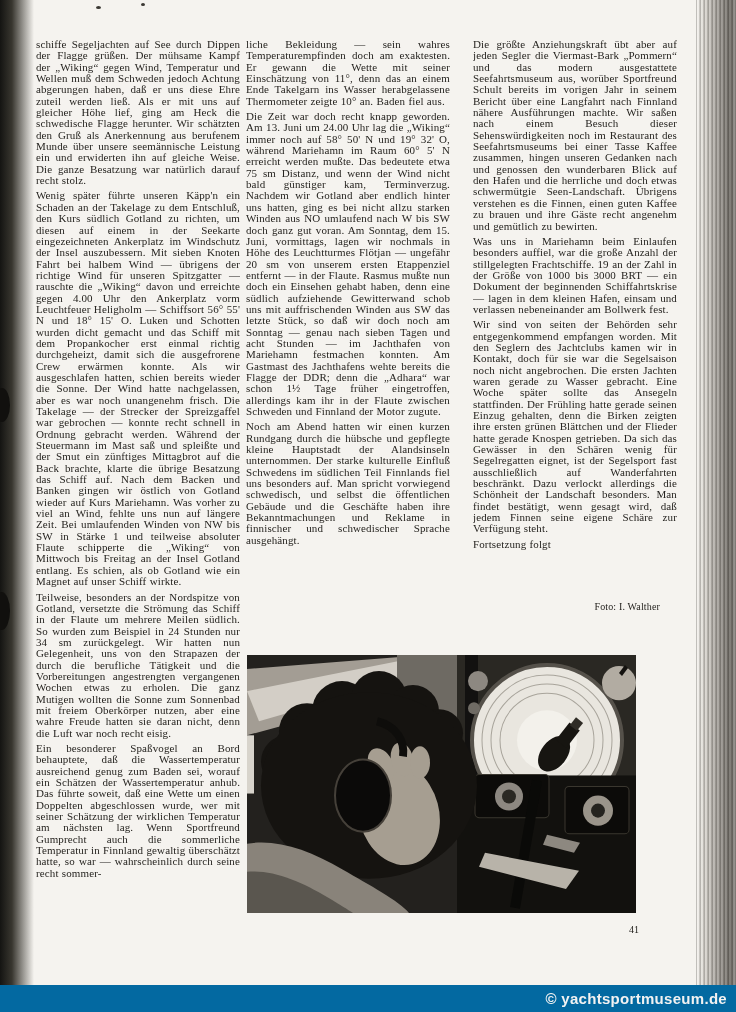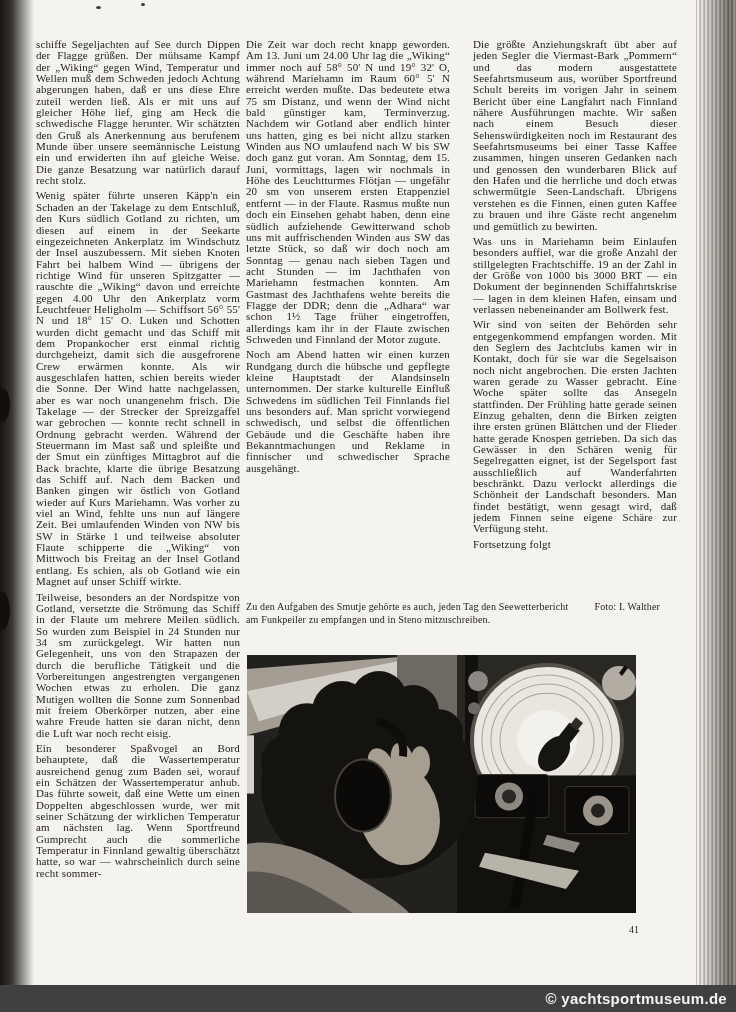--- a/index.html
+++ b/index.html
@@ -21,21 +21,21 @@
   .speck1{left:96px;top:6px;width:5px;height:3px;}
   .speck2{left:141px;top:3px;width:4px;height:3px;}
   .page-edge-right{
     position:absolute;right:0;top:0;width:40px;height:1012px;z-index:3;
     background:
       repeating-linear-gradient(90deg,rgba(40,38,34,.25) 0 1px,rgba(255,255,255,.12) 1px 3px,rgba(60,58,54,.18) 3px 4px),
       linear-gradient(90deg,rgba(245,243,239,0) 0%,#d9d5cf 22%,#a39f99 55%,#6e6a64 85%,#8d8984 100%);
   }
   .watermark-bar{
     position:absolute;left:0;top:985px;width:736px;height:27px;z-index:6;
-    background:#404040;display:flex;align-items:center;justify-content:flex-end;
+    background:#0369a1;display:flex;align-items:center;justify-content:flex-end;
   }
   .watermark-text{
     color:#f2f2f2;font-family:"Liberation Sans","DejaVu Sans",sans-serif;
     font-size:15px;font-weight:bold;letter-spacing:.3px;padding-right:9px;
   }
   
   .col{position:absolute;top:39px;width:204px;overflow:hidden;z-index:2;}
   .col1{left:36px;height:928px;}
   .col2{left:246px;height:566px;}
   .col3{left:473px;height:566px;}
@@ -73,34 +73,34 @@
 <div class="page-edge-right"></div>
 
 <div class="col col1">
   <p>schiffe Segeljachten auf See durch Dippen der Flagge grüßen. Der mühsame Kampf der „Wiking“ gegen Wind, Temperatur und Wellen muß dem Schweden jedoch Achtung abgerungen haben, daß er uns diese Ehre zuteil werden ließ. Als er mit uns auf gleicher Höhe lief, ging am Heck die schwedische Flagge herunter. Wir schätzten den Gruß als Anerkennung aus berufenem Munde über unsere seemännische Leistung ein und erwiderten ihn auf gleiche Weise. Die ganze Besatzung war natürlich darauf recht stolz.</p>
   <p>Wenig später führte unseren Käpp'n ein Schaden an der Takelage zu dem Entschluß, den Kurs südlich Gotland zu richten, um diesen auf einem in der Seekarte eingezeichneten Ankerplatz im Windschutz der Insel auszubessern. Mit sieben Knoten Fahrt bei halbem Wind — übrigens der richtige Wind für unseren Spitzgatter — rauschte die „Wiking“ davon und erreichte gegen 4.00 Uhr den Ankerplatz vorm Leuchtfeuer Heligholm — Schiffsort 56° 55' N und 18° 15' O. Luken und Schotten wurden dicht gemacht und das Schiff mit dem Propankocher erst einmal richtig durchgeheizt, damit sich die ausgefrorene Crew erwärmen konnte. Als wir ausgeschlafen hatten, schien bereits wieder die Sonne. Der Wind hatte nachgelassen, aber es war noch unangenehm frisch. Die Takelage — der Strecker der Spreizgaffel war gebrochen — konnte recht schnell in Ordnung gebracht werden. Während der Steuermann im Mast saß und spleißte und der Smut ein zünftiges Mittagbrot auf die Back brachte, klarte die übrige Besatzung das Schiff auf. Nach dem Backen und Banken gingen wir östlich von Gotland wieder auf Kurs Mariehamn. Was vorher zu viel an Wind, fehlte uns nun auf längere Zeit. Bei umlaufenden Winden von NW bis SW in Stärke 1 und teilweise absoluter Flaute schipperte die „Wiking“ von Mittwoch bis Freitag an der Insel Gotland entlang. Es schien, als ob Gotland wie ein Magnet auf unser Schiff wirkte.</p>
   <p>Teilweise, besonders an der Nordspitze von Gotland, versetzte die Strömung das Schiff in der Flaute um mehrere Meilen südlich. So wurden zum Beispiel in 24 Stunden nur 34 sm zurückgelegt. Wir hatten nun Gelegenheit, uns von den Strapazen der durch die berufliche Tätigkeit und die Vorbereitungen angestrengten vergangenen Wochen etwas zu erholen. Die ganz Mutigen wollten die Sonne zum Sonnenbad mit freiem Oberkörper nutzen, aber eine wahre Freude hatten sie daran nicht, denn die Luft war noch recht eisig.</p>
   <p>Ein besonderer Spaßvogel an Bord behauptete, daß die Wassertemperatur ausreichend genug zum Baden sei, worauf ein Schätzen der Wassertemperatur anhub. Das führte soweit, daß eine Wette um einen Doppelten abgeschlossen wurde, wer mit seiner Schätzung der wirklichen Temperatur am nächsten lag. Wenn Sportfreund Gumprecht auch die sommerliche Temperatur in Finnland gewaltig überschätzt hatte, so war — wahrscheinlich durch seine recht sommer-</p>
 </div>
 
 <div class="col col2">
+  <p>liche Bekleidung — sein wahres Temperaturempfinden doch am exaktesten. Er gewann die Wette mit seiner Einschätzung von 11°, denn das an einem Ende Takelgarn ins Wasser herabgelassene Thermometer zeigte 10° an. Baden fiel aus.</p>
   <p>Die Zeit war doch recht knapp geworden. Am 13. Juni um 24.00 Uhr lag die „Wiking“ immer noch auf 58° 50' N und 19° 32' O, während Mariehamn im Raum 60° 5' N erreicht werden mußte. Das bedeutete etwa 75 sm Distanz, und wenn der Wind nicht bald günstiger kam, Terminverzug. Nachdem wir Gotland aber endlich hinter uns hatten, ging es bei nicht allzu starken Winden aus NO umlaufend nach W bis SW doch ganz gut voran. Am Sonntag, dem 15. Juni, vormittags, lagen wir nochmals in Höhe des Leuchtturmes Flötjan — ungefähr 20 sm von unserem ersten Etappenziel entfernt — in der Flaute. Rasmus mußte nun doch ein Einsehen gehabt haben, denn eine südlich aufziehende Gewitterwand schob uns mit auffrischenden Winden aus SW das letzte Stück, so daß wir doch noch am Sonntag — genau nach sieben Tagen und acht Stunden — im Jachthafen von Mariehamn festmachen konnten. Am Gastmast des Jachthafens wehte bereits die Flagge der DDR; denn die „Adhara“ war schon 1½ Tage früher eingetroffen, allerdings kam ihr in der Flaute zwischen Schweden und Finnland der Motor zugute.</p>
   <p>Noch am Abend hatten wir einen kurzen Rundgang durch die hübsche und gepflegte kleine Hauptstadt der Alandsinseln unternommen. Der starke kulturelle Einfluß Schwedens im südlichen Teil Finnlands fiel uns besonders auf. Man spricht vorwiegend schwedisch, und selbst die öffentlichen Gebäude und die Geschäfte haben ihre Bekanntmachungen und Reklame in finnischer und schwedischer Sprache ausgehängt.</p>
 </div>
 
 <div class="col col3">
   <p>Die größte Anziehungskraft übt aber auf jeden Segler die Viermast-Bark „Pommern“ und das modern ausgestattete Seefahrtsmuseum aus, worüber Sportfreund Schult bereits im vorigen Jahr in seinem Bericht über eine Langfahrt nach Finnland nähere Ausführungen machte. Wir saßen nach einem Besuch dieser Sehenswürdigkeiten noch im Restaurant des Seefahrtsmuseums bei einer Tasse Kaffee zusammen, hingen unseren Gedanken nach und genossen den wunderbaren Blick auf den Hafen und die herrliche und doch etwas schwermütgie Seen-Landschaft. Übrigens verstehen es die Finnen, einen guten Kaffee zu brauen und ihre Gäste recht angenehm und gemütlich zu bewirten.</p>
   <p>Was uns in Mariehamn beim Einlaufen besonders auffiel, war die große Anzahl der stillgelegten Frachtschiffe. 19 an der Zahl in der Größe von 1000 bis 3000 BRT — ein Dokument der beginnenden Schiffahrtskrise — lagen in dem kleinen Hafen, einsam und verlassen nebeneinander am Bollwerk fest.</p>
   <p>Wir sind von seiten der Behörden sehr entgegenkommend empfangen worden. Mit den Seglern des Jachtclubs kamen wir in Kontakt, doch für sie war die Segelsaison noch nicht angebrochen. Die ersten Jachten waren gerade zu Wasser gebracht. Eine Woche später sollte das Ansegeln stattfinden. Der Frühling hatte gerade seinen Einzug gehalten, denn die Birken zeigten ihre ersten grünen Blättchen und der Flieder hatte gerade Knospen getrieben. Da sich das Gewässer in den Schären wenig für Segelregatten eignet, ist der Segelsport fast ausschließlich auf Wanderfahrten beschränkt. Dazu verlockt allerdings die Schönheit der Landschaft besonders. Man findet bestätigt, wenn gesagt wird, daß jedem Finnen seine eigene Schäre zur Verfügung steht.</p>
   <p class="continuation">Fortsetzung folgt</p>
 </div>
 
 <div class="caption">
   <span class="credit">Foto: I. Walther</span>
-  <span>Zu den Aufgaben des Smutje gehörte es auch, jeden Tag den Seewetterbericht am Funkpeiler zu empfangen und in Steno mitzuschreiben.</span>
 </div>
 
 <div class="photo">
   <svg viewBox="0 0 389 257" preserveAspectRatio="none">
     <rect width="389" height="257" fill="#23211e"></rect>
 
     <polygon points="0,14 178,0 96,54 0,80" fill="#a39d94"></polygon>
     <polygon points="0,36 152,6 162,23 12,66" fill="#d3cec6"></polygon>
     <rect x="0" y="80" width="7" height="58" fill="#d8d4cc"></rect>
 

